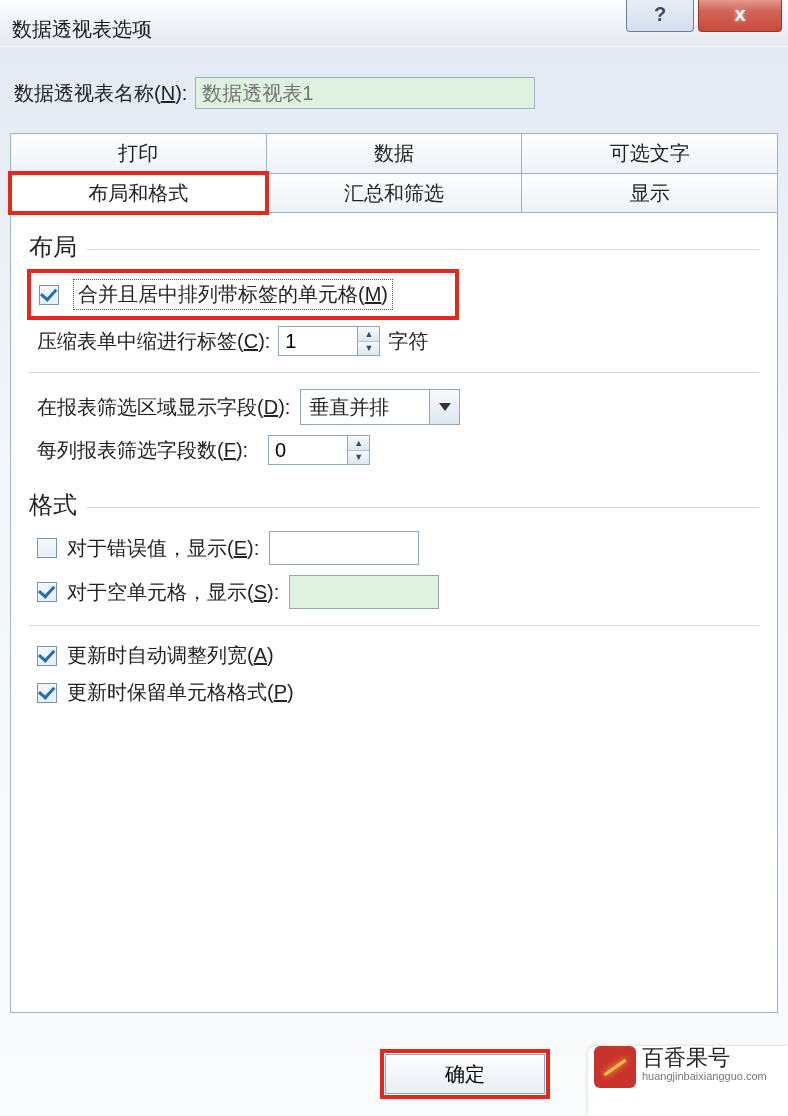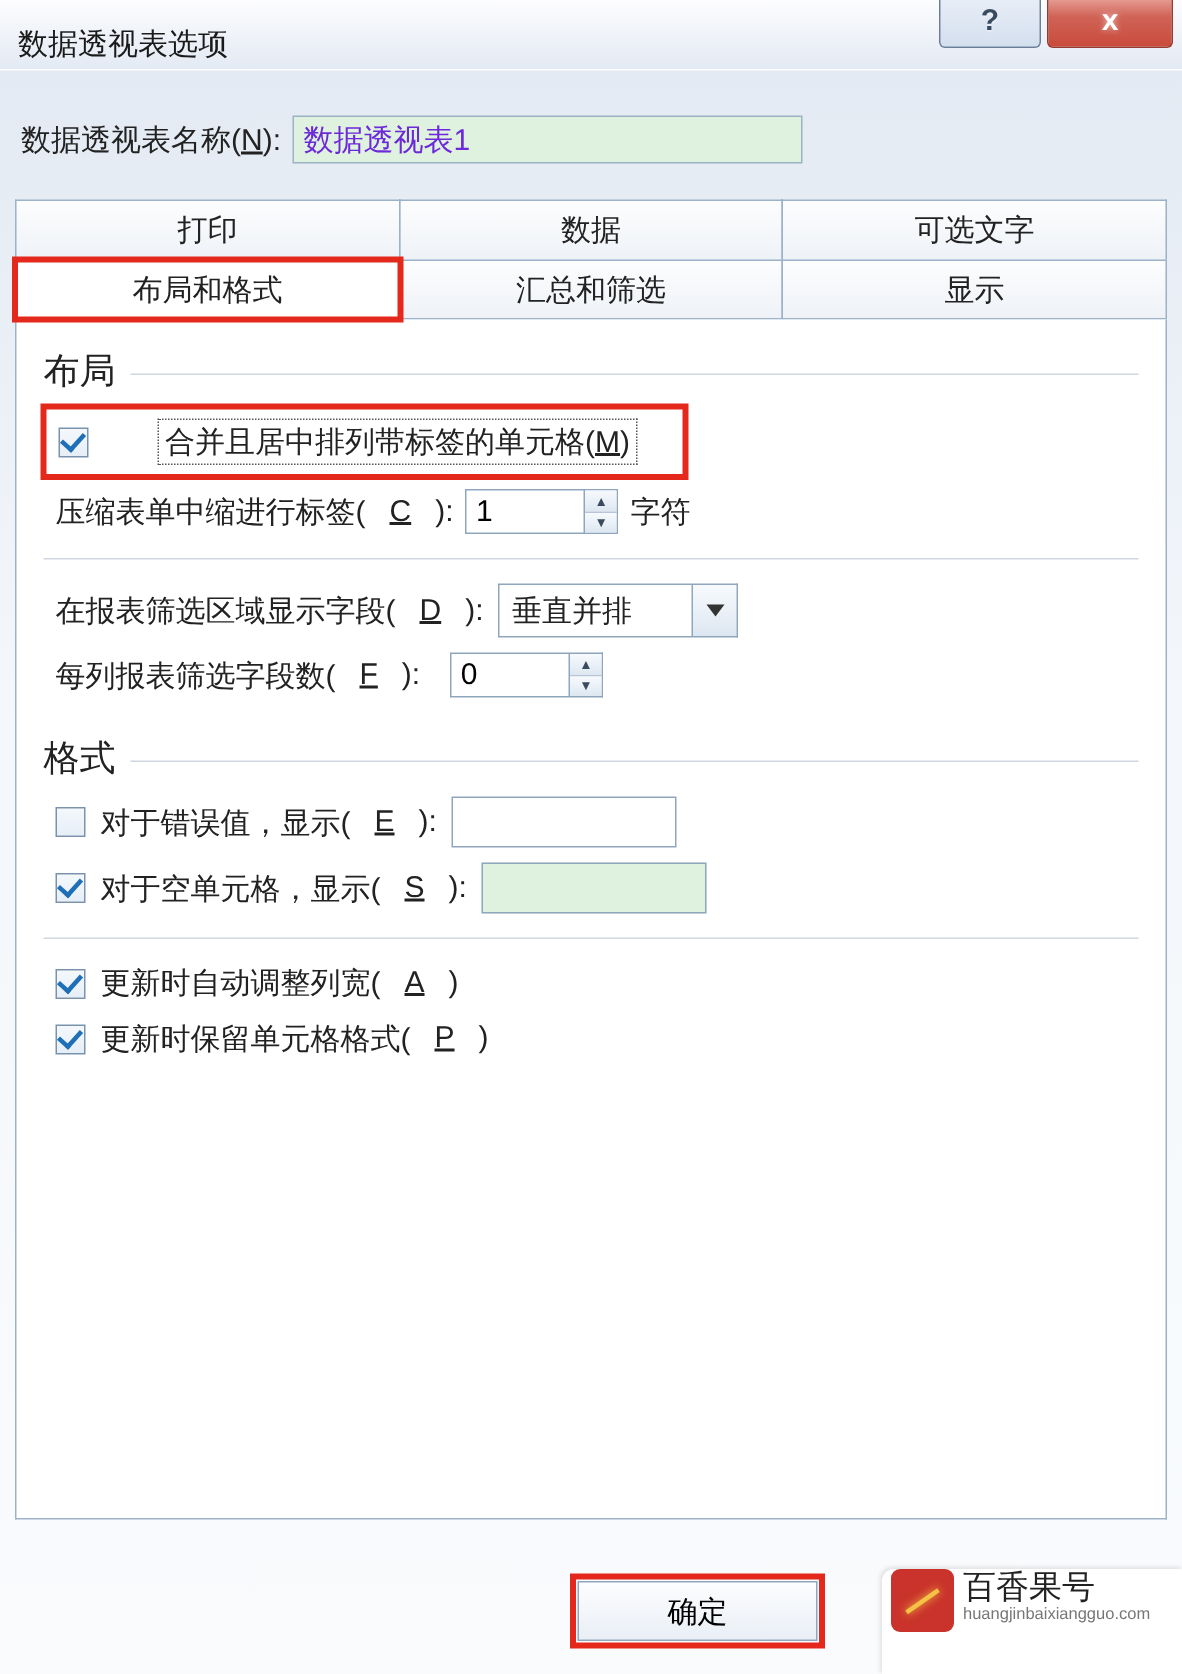--- a/index.html
+++ b/index.html
@@ -85,21 +85,21 @@
   .name-row label { font-size: 20px; color: #222; }
   .name-row .u { text-decoration: underline; }
   .name-input {
     margin-left: 8px;
     width: 340px;
     height: 32px;
     border: 1px solid #9cb2c8;
     background: #dff2df;
     padding: 2px 6px;
     font-size: 20px;
-    color: #6d28d9;
+    color: #737373;
     font-family: inherit;
   }
 
   
   .tabs {
     margin-top: 6px;
   }
   .tabrow {
     display: flex;
     width: 100%;
@@ -164,21 +164,21 @@
     margin: 16px 0 16px 0;
   }
 
   .row {
     display: flex;
     align-items: center;
     margin: 10px 0 10px 8px;
     font-size: 20px;
     color: #222;
   }
-  .row label { display: flex; align-items: center; gap: 16px; }
+  .row label { display: flex; align-items: center; }
   .u { text-decoration: underline; }
 
   
   .chk {
     width: 20px; height: 20px;
     border: 1px solid #7a93ad;
     background: linear-gradient(to bottom, #f4f8fc, #e6eef7);
     display: inline-flex;
     align-items: center;
     justify-content: center;
@@ -191,21 +191,20 @@
     border-left: 3px solid #1e6fb8;
     border-bottom: 3px solid #1e6fb8;
     transform: rotate(-48deg) translate(1px, -2px);
   }
 
   
   .merge-hl {
     position: relative;
     padding: 6px 8px;
     margin-left: 2px;
-    gap: 32px;
   }
   .merge-hl::after {
     content: '';
     position: absolute;
     left: -4px; top: -4px; right: 300px; bottom: -4px;
     border: 4px solid #e4281b;
     pointer-events: none;
   }
   .merge-dotted {
     border: 1px dotted #555;

